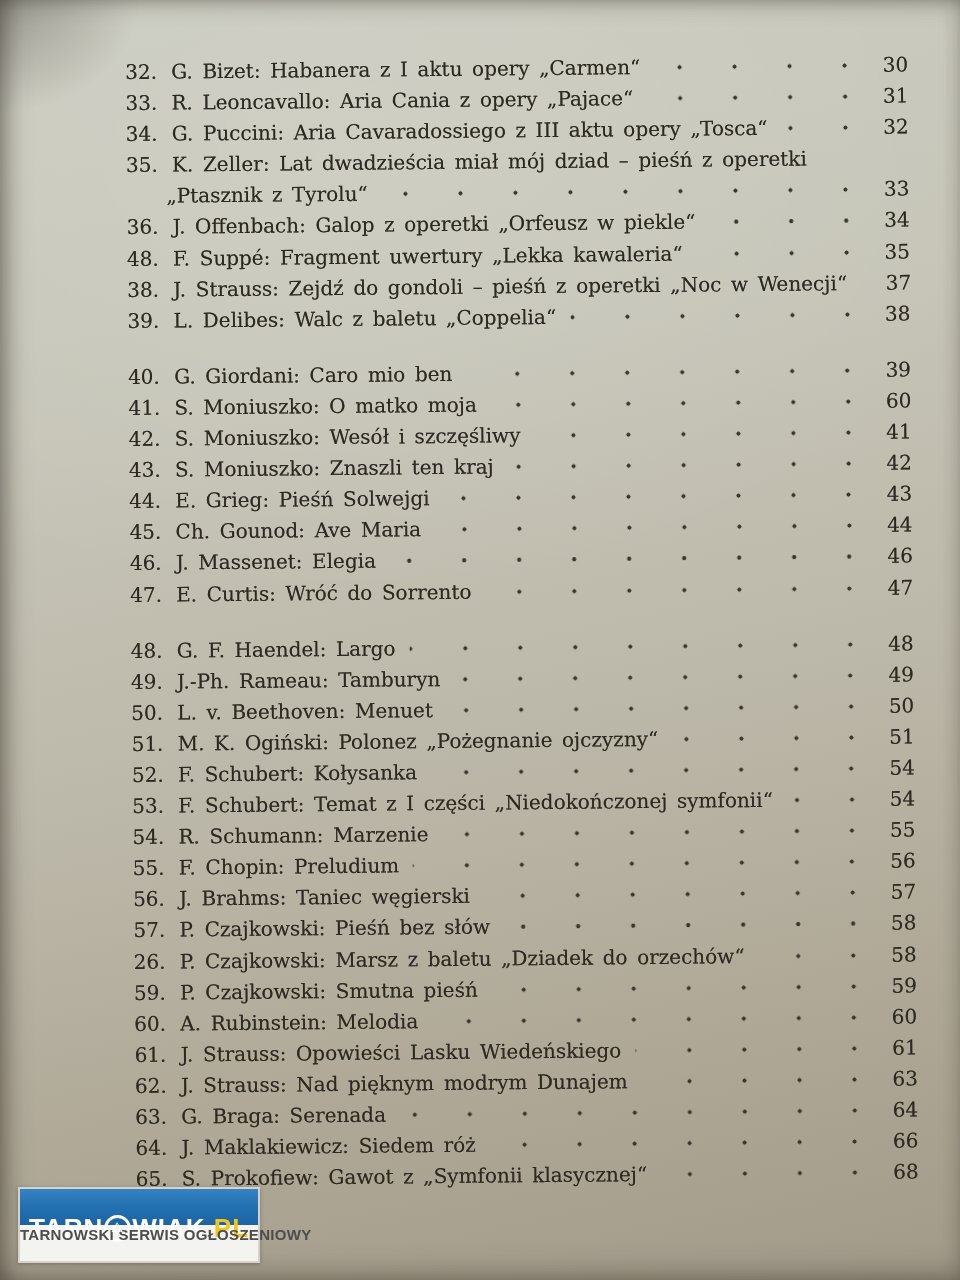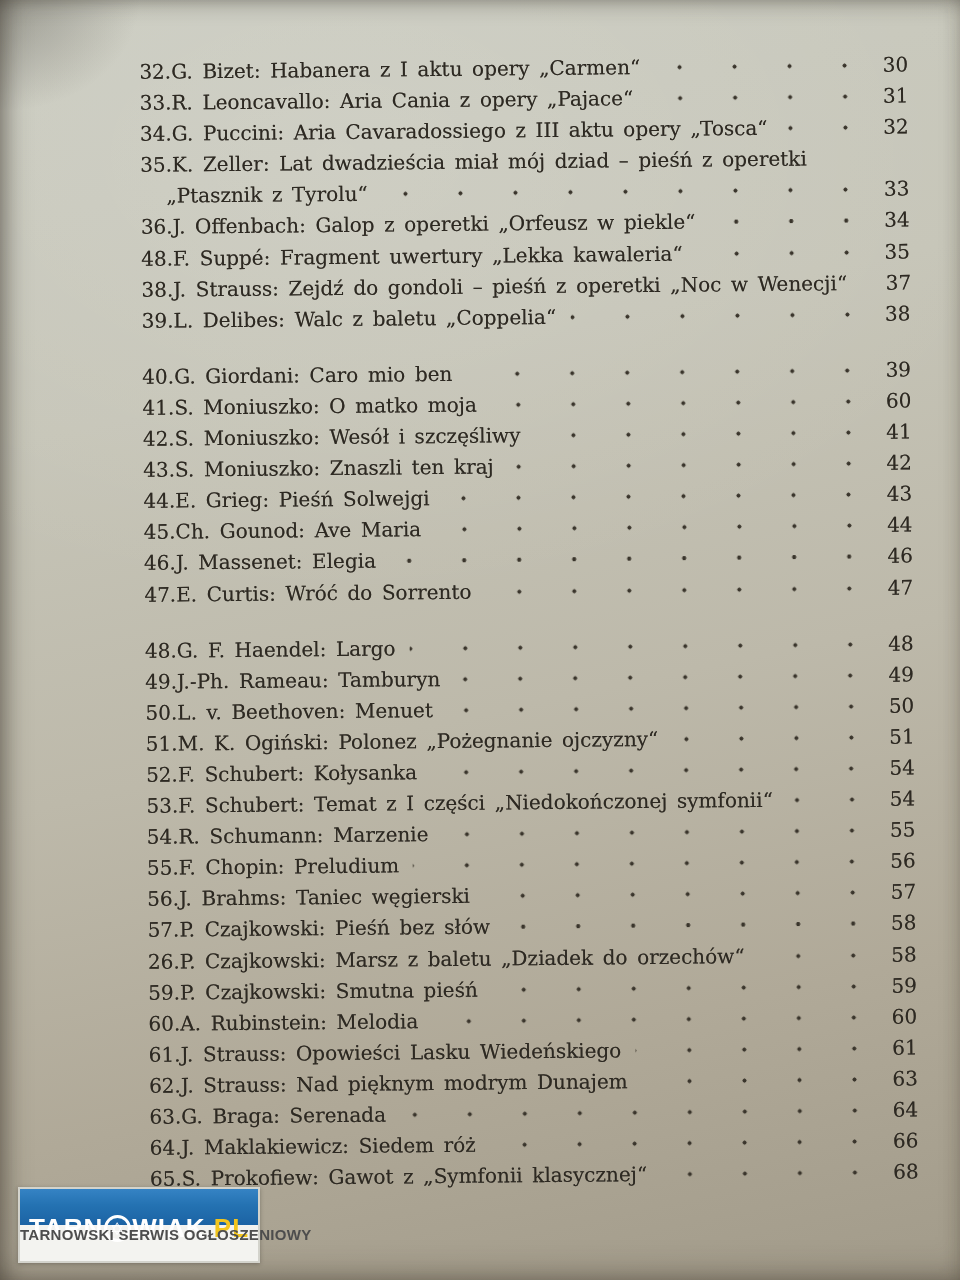--- a/index.html
+++ b/index.html
@@ -36,21 +36,21 @@
     text-shadow: 0 0 0.6px rgba(45,40,32,0.55);
   }
   .row {
     display: flex;
     align-items: baseline;
     height: 31.1px;
     line-height: 31.1px;
     white-space: nowrap;
   }
   .row.gap { margin-top: 25px; }
-  .no { flex: 0 0 46px; text-align: right; }
+  .no { flex: 0 0 46px; }
   .txt { flex: 0 0 auto; }
   .leader {
     flex: 1 1 auto;
     align-self: stretch;
     margin: 0 10px 0 14px;
     background-image: radial-gradient(circle, #3a352c 1.8px, rgba(0,0,0,0) 2.3px);
     background-size: 55px 100%;
     background-position: right -14px top 58%;
     background-repeat: repeat-x;
   }

